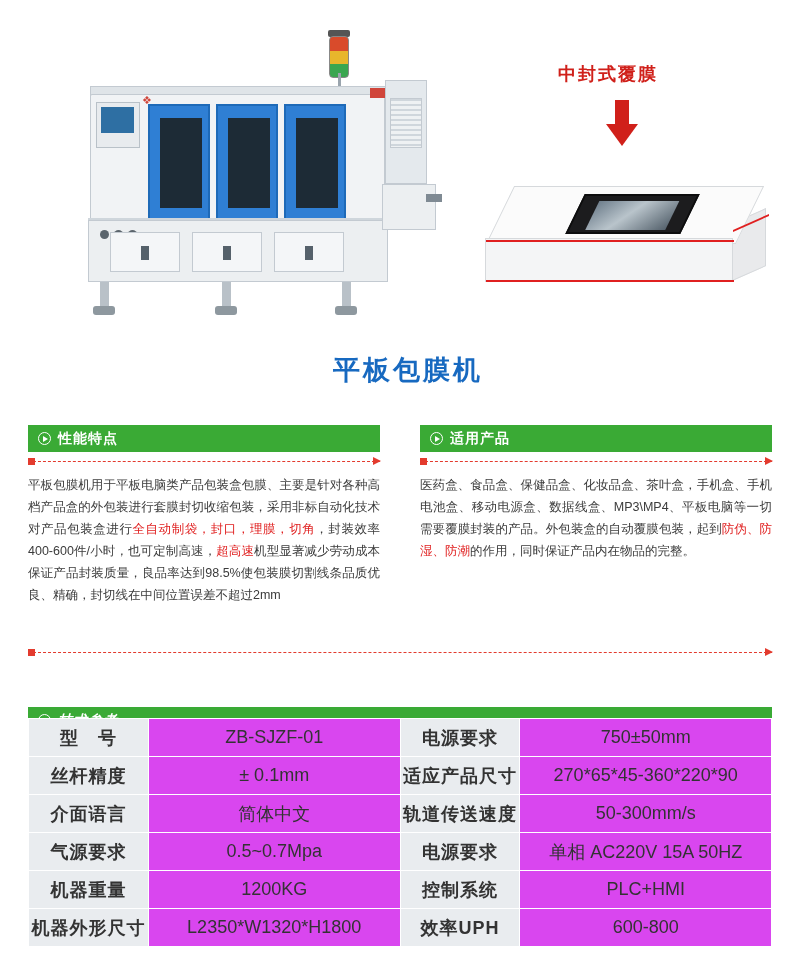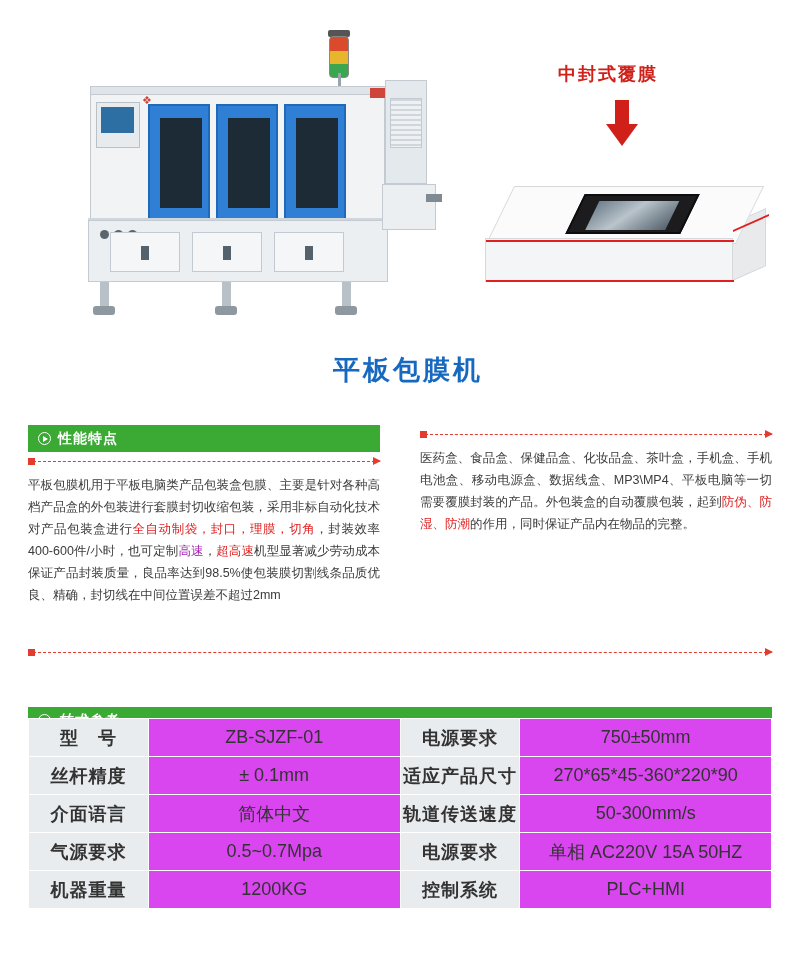--- a/index.html
+++ b/index.html
@@ -287,21 +287,21 @@
   }
 
   .body-text {
     font-size: 12.5px;
     line-height: 22px;
     color: #3b3b3b;
     margin-top: 12px;
     text-align: justify;
   }
   .red { color: #e02020; }
-  .blue { color: #a21caf; }
+  .blue { color: #404040; }
 
   
   .cols {
     position: absolute;
     left: 0; top: 425px;
     width: 800px;
     display: flex;
     gap: 40px;
     padding: 0 28px;
   }
@@ -417,20 +417,24 @@
   <div class="col">
     <div class="sect-head">
       <span class="bullet"></span>
       <span>性能特点</span>
     </div>
     <div class="dashline"></div>
     <div class="body-text"><span>平板包膜机用于平板电脑类产品包装盒包膜、主要是针对各种高档产品盒的外包装进行套膜封切收缩包装，采用非标自动化技术对产品包装盒进行</span><span class="red">全自动制袋，封口，理膜，切角</span><span>，封装效率400-600件/小时，也可定制</span><span class="blue">高速</span><span>，</span><span class="red">超高速</span><span>机型显著减少劳动成本保证产品封装质量，良品率达到98.5%使包装膜切割线条品质优良、精确，封切线在中间位置误差不超过2mm</span></div>
   </div>
 
   <div class="col">
+    <div class="sect-head">
+      <span class="bullet"></span>
+      <span>适用产品</span>
+    </div>
     <div class="dashline"></div>
     <div class="body-text"><span>医药盒、食品盒、保健品盒、化妆品盒、茶叶盒，手机盒、手机电池盒、移动电源盒、数据线盒、MP3\MP4、平板电脑等一切需要覆膜封装的产品。外包装盒的自动覆膜包装，起到</span><span class="red">防伪、防湿、防潮</span><span>的作用，同时保证产品内在物品的完整。</span></div>
   </div>
 </div>
 
 <div class="bottom-dash">
   <div class="dashline"></div>
 </div>
 
 <div class="tech-head-wrap">
@@ -465,14 +469,20 @@
         <td class="v">0.5~0.7Mpa</td>
         <td class="k">电源要求</td>
         <td class="v">单相 AC220V 15A 50HZ</td>
       </tr>
       <tr>
         <td class="k">机器重量</td>
         <td class="v">1200KG</td>
         <td class="k">控制系统</td>
         <td class="v">PLC+HMI</td>
       </tr>
+      <tr>
+        <td class="k">机器外形尺寸</td>
+        <td class="v">L2350*W1320*H1800</td>
+        <td class="k">效率UPH</td>
+        <td class="v">600-800</td>
+      </tr>
     </tbody>
 </table>
 
 </body></html>

